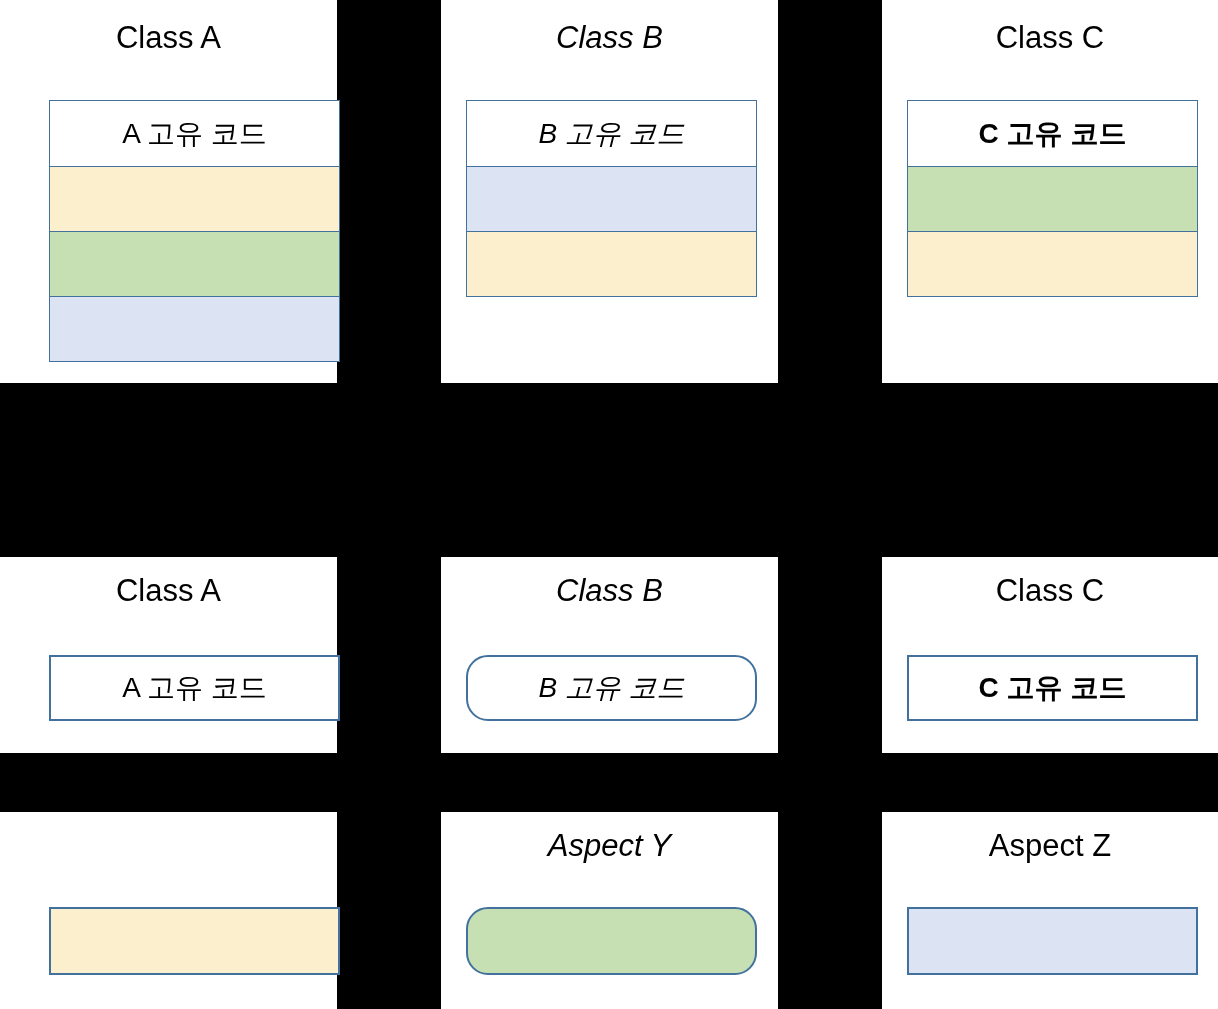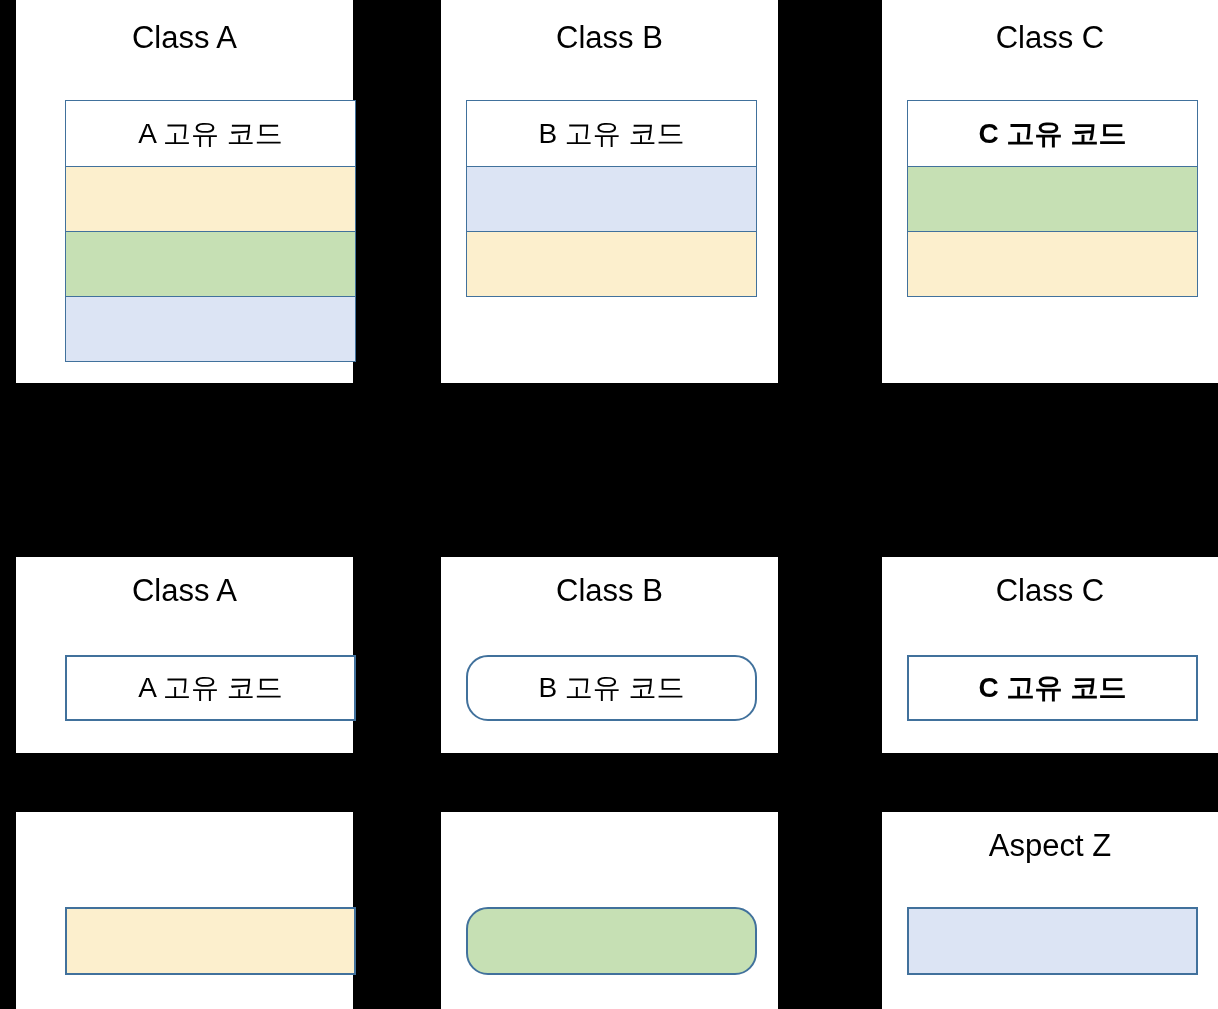--- a/index.html
+++ b/index.html
@@ -81,22 +81,22 @@
   .aspectbox{
     position:absolute;
     left:25px;
     top:95px;
     height:68px;
     box-sizing:border-box;
     border:2px solid #41719C;
   }
 
   
-  .col0{ left:16px;   width:337px; }
-  .col1{ left:441px; width:337px; }
+  .col0{ left:0px;   width:337px; }
+  .col1{ left:441px; width:337px;font-style:italic; }
   .col2{ left:882px; width:336px; }
   .col0 .stack,.col0 .codebox,.col0 .aspectbox{ width:291px;margin-left:24px; }
   .col1 .stack,.col1 .codebox,.col1 .aspectbox{ width:291px;border-radius:22px; }
   .col2 .stack,.col2 .codebox,.col2 .aspectbox{ width:291px;font-weight:bold; }
 </style>
 </head>
 <body>
 
 <div class="panel r1 col0">
   <div class="panel-title">Class A</div>
@@ -139,19 +139,20 @@
 <div class="panel r2 col2">
   <div class="panel-title">Class C</div>
   <div class="codebox">C 고유 코드</div>
 </div>
 
 <div class="panel r3 col0">
   <div class="aspectbox fill-yellow"></div>
 </div>
 
 <div class="panel r3 col1">
+  <div class="panel-title">Aspect Y</div>
   <div class="aspectbox fill-green"></div>
 </div>
 
 <div class="panel r3 col2">
   <div class="panel-title">Aspect Z</div>
   <div class="aspectbox fill-blue"></div>
 </div>
 
 </body></html>

